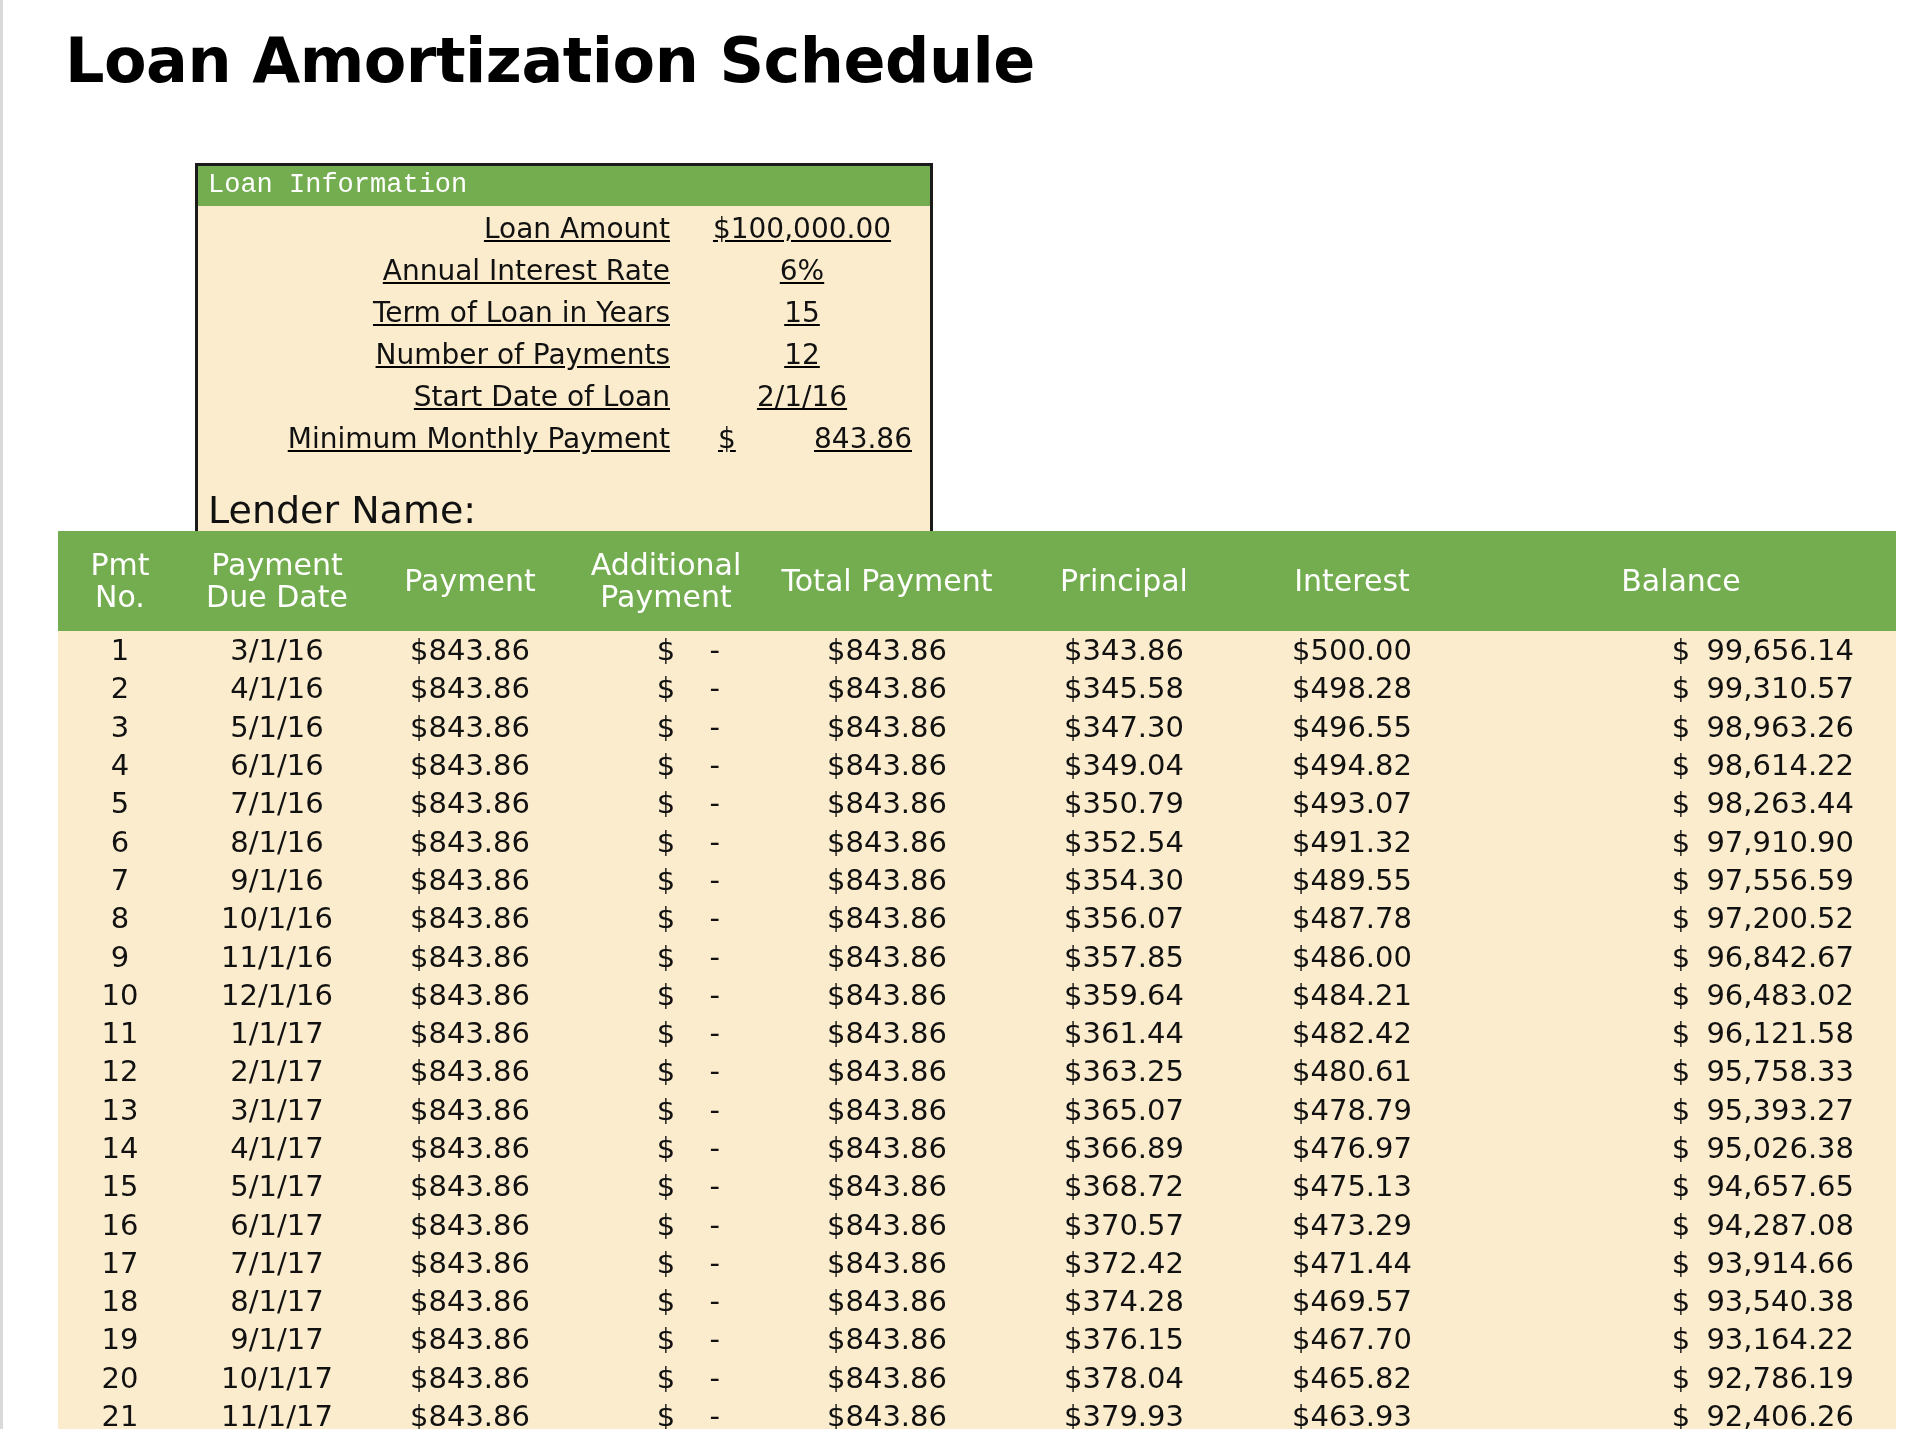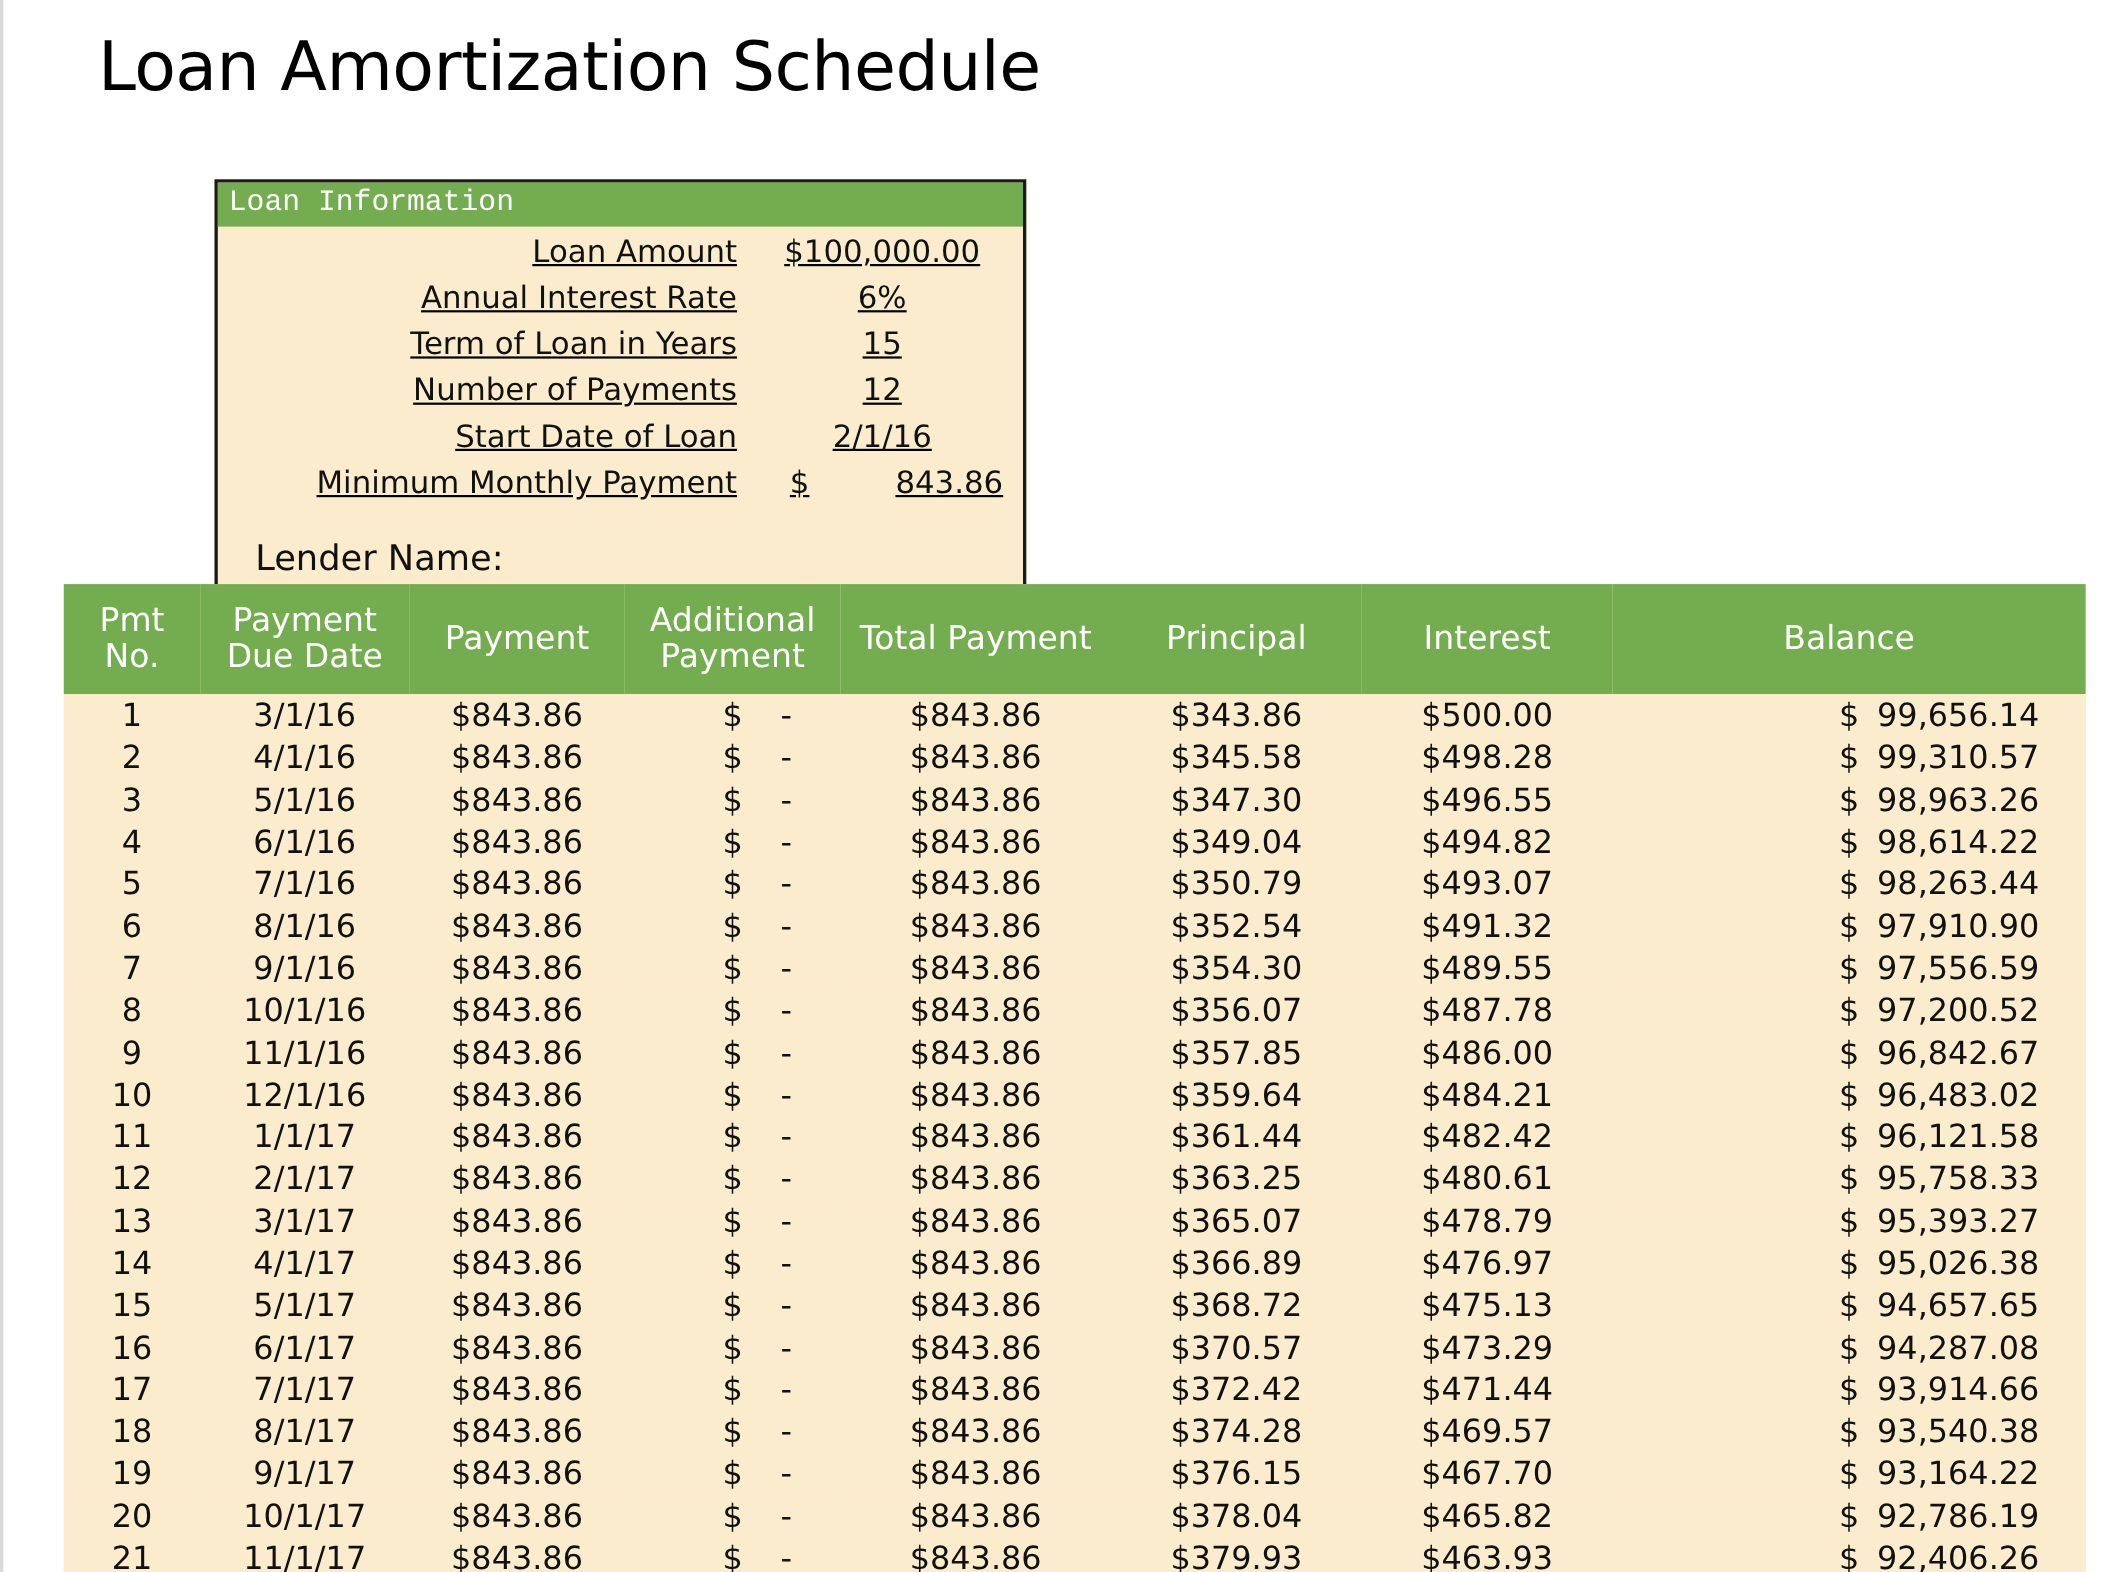--- a/index.html
+++ b/index.html
@@ -18,26 +18,25 @@
     border-left: 3px solid #d9d9d9;
     overflow: hidden;
   }
 
   
   .title {
     position: absolute;
     left: 62px;
     top: 24px;
     font-size: 62px;
-    font-weight: 400;
+    font-weight: 700;
     color: #000000;
     letter-spacing: -0.5px;
     white-space: nowrap;
     font-family: "DejaVu Sans", sans-serif;
-    margin-left: 24px;
   }
 
   
   .info-box {
     position: absolute;
     left: 192px;
     top: 163px;
     width: 738px;
     border: 3px solid #1a1a1a;
     background: #fbeccd;
@@ -74,26 +73,25 @@
     color: #111111;
     font-family: "DejaVu Sans", sans-serif;
     white-space: nowrap;
   }
   .info-value.split {
     display: flex;
     justify-content: space-between;
     padding-left: 26px;
   }
   .info-footer {
-    font-size: 32px;
+    font-size: 38px;
     color: #111111;
     padding: 24px 0 10px 10px;
     font-family: "DejaVu Sans", sans-serif;
     white-space: nowrap;
-    margin-left: 24px;
   }
 
   
   .sched {
     position: absolute;
     left: 55px;
     top: 531px;
     width: 1838px;
     border-collapse: collapse;
     table-layout: fixed;

